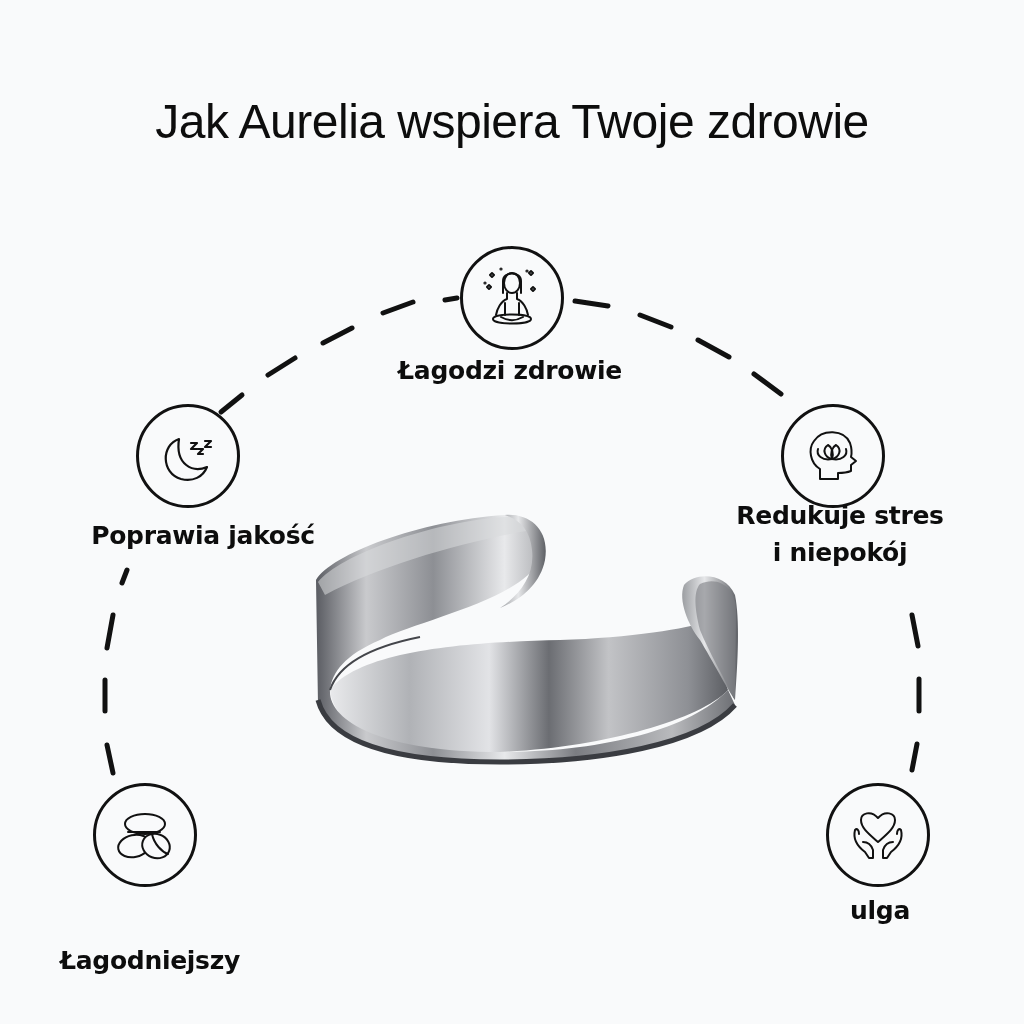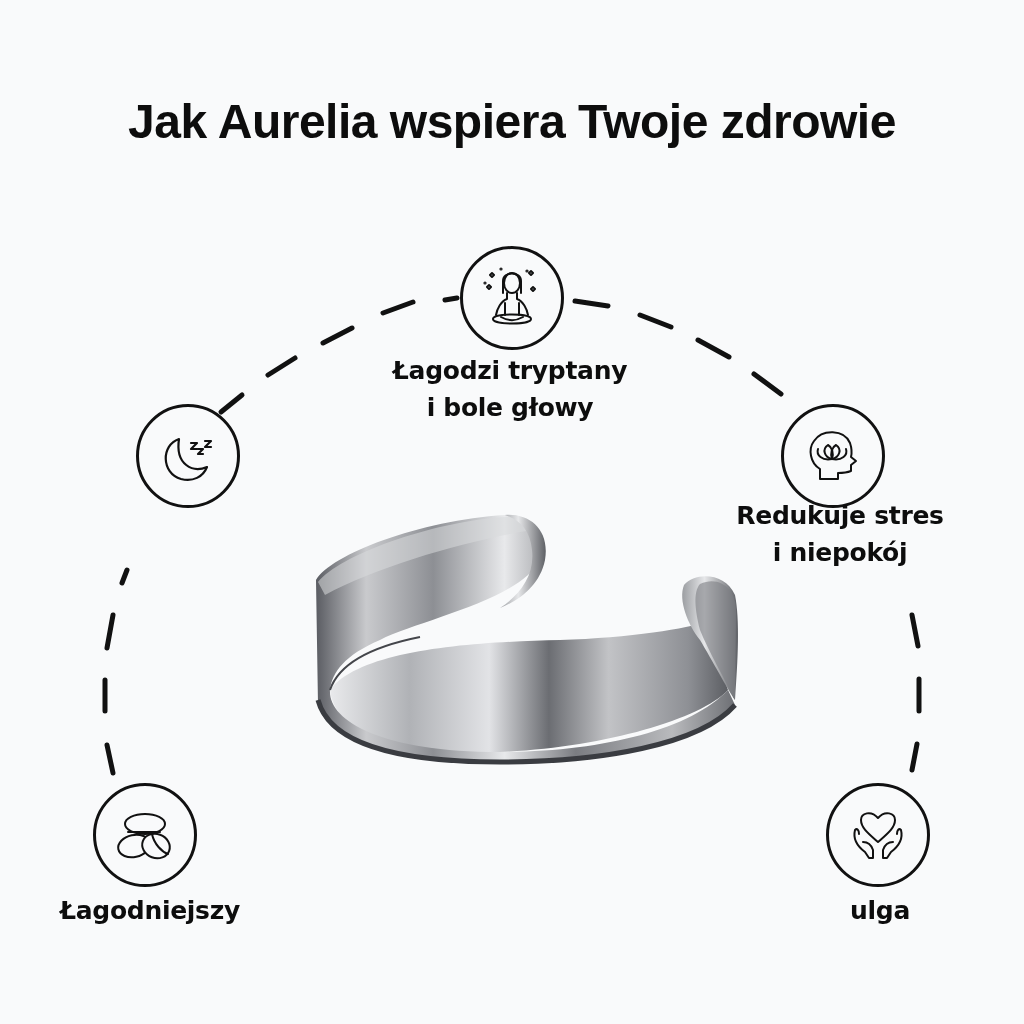--- a/index.html
+++ b/index.html
@@ -1,17 +1,17 @@
 <!DOCTYPE html>
 <html><head>
 <meta charset="utf-8">
 <style>
   html,body{margin:0;padding:0;}
   body{width:1024px;height:1024px;background:#f9fafb;position:relative;overflow:hidden;font-family:"Liberation Sans",sans-serif;color:#0d0d0d;}
-  .title{position:absolute;left:0;top:92px;width:1024px;text-align:center;font-family:"Liberation Sans",sans-serif;font-weight:700;font-size:48px;letter-spacing:-0.5px;line-height:60px;margin:0;}
+  .title{position:absolute;left:0;top:92px;width:1024px;text-align:center;font-family:"Liberation Sans",sans-serif;font-weight:400;font-size:48px;letter-spacing:-0.5px;line-height:60px;margin:0;}
   svg.layer{position:absolute;left:0;top:0;width:1024px;height:1024px;}
   .feature{position:absolute;text-align:center;}
   .icon-circle{position:absolute;width:104px;height:104px;border:3px solid #111;border-radius:50%;background:#f9fafb;box-sizing:border-box;}
   .icon-circle svg{position:absolute;left:0;top:0;width:98px;height:98px;}
   .label{position:absolute;font-family:"DejaVu Sans",sans-serif;font-weight:700;font-size:25px;line-height:37px;text-align:center;white-space:nowrap;letter-spacing:-0.3px;}
   .label span{display:block;}
 </style>
 </head>
 <body>
 
@@ -95,37 +95,37 @@
         <path d="M30 70 C 30 64, 68 64, 68 70 C 68 76, 30 76, 30 70 Z"></path>
         <path d="M38 68 C 45 72, 53 72, 60 68"></path>
         <path d="M29 24 l 2 2 l -2 2 l -2 -2 Z M26 36 l 2 2 l -2 2 l -2 -2 Z M68 22 l 2 2 l -2 2 l -2 -2 Z M70 38 l 2 2 l -2 2 l -2 -2 Z"></path>
         <circle cx="38" cy="20" r="0.6"></circle>
         <circle cx="22" cy="34" r="0.6"></circle>
         <circle cx="64" cy="22" r="0.6"></circle>
       </g>
     </svg>
   </div>
   <div class="label" style="left:355px;top:352px;width:310px;">
-    <span>Łagodzi tryptany</span>
-    <span>i bole głowy</span>
+    <span>Łagodzi zdrowie</span>
   </div>
 </div>
 
 <div class="feature">
   <div class="icon-circle" style="left:136px;top:404px;">
     <svg viewBox="0 0 98 98">
       <g stroke="#111" stroke-width="2.2" fill="none" stroke-linecap="round" stroke-linejoin="round">
         <path d="M40 32 C 22 38, 22 66, 42 72 C 54 75, 64 70, 68 60 C 54 66, 36 58, 40 32 Z"></path>
         <path d="M52 36 L 58 36 L 52 42 L 58 42"></path>
         <path d="M59 42 L 64 42 L 59 47 L 64 47"></path>
         <path d="M66 34 L 72 34 L 66 40 L 72 40"></path>
       </g>
     </svg>
   </div>
   <div class="label" style="left:50px;top:517px;width:306px;">
+    <span>Poprawia jakość</span>
   </div>
 </div>
 
 <div class="feature">
   <div class="icon-circle" style="left:781px;top:404px;">
     <svg viewBox="0 0 98 98">
       <g stroke="#111" stroke-width="2" fill="none" stroke-linecap="round" stroke-linejoin="round">
         <path d="M36 72 L 36 62 C 26 56, 24 42, 30 34 C 38 22, 60 22, 66 36 C 68 42, 68 46, 67 50 L 72 54 L 67 58 L 67 64 C 62 66, 58 66, 54 66 L 54 72 Z"></path>
         <path d="M48 52 C 40 50, 38 42, 44 38 C 48 40, 50 46, 48 52 Z"></path>
         <path d="M48 52 C 56 50, 58 42, 52 38 C 48 40, 46 46, 48 52 Z"></path>
@@ -145,21 +145,21 @@
     <svg viewBox="0 0 98 98">
       <g stroke="#111" stroke-width="2" fill="#f9fafb" stroke-linecap="round" stroke-linejoin="round">
         <ellipse cx="49" cy="38" rx="20" ry="10"></ellipse>
         <ellipse cx="38" cy="60" rx="16" ry="11" transform="rotate(-12 38 60)"></ellipse>
         <ellipse cx="60" cy="60" rx="14" ry="12" transform="rotate(20 60 60)"></ellipse>
         <path d="M56 48 C 58 58, 66 66, 72 68" fill="none"></path>
         <path d="M32 46 L 64 46" fill="none"></path>
       </g>
     </svg>
   </div>
-  <div class="label" style="left:20px;top:892px;width:260px;text-align:center;">
+  <div class="label" style="left:20px;top:942px;width:260px;text-align:center;">
     <span>Łagodniejszy</span>
   </div>
 </div>
 
 <div class="feature">
   <div class="icon-circle" style="left:826px;top:783px;">
     <svg viewBox="0 0 98 98">
       <g stroke="#111" stroke-width="2" fill="none" stroke-linecap="round" stroke-linejoin="round">
         <path d="M49 56 C 40 48, 32 42, 32 34 C 32 27, 42 24, 49 32 C 56 24, 66 27, 66 34 C 66 42, 58 48, 49 56 Z"></path>
         <path d="M26 44 C 24 52, 28 60, 36 66 L 40 72 L 44 72 L 44 64 C 42 58, 38 56, 34 56 M26 44 C 28 42, 30 44, 30 48"></path>

